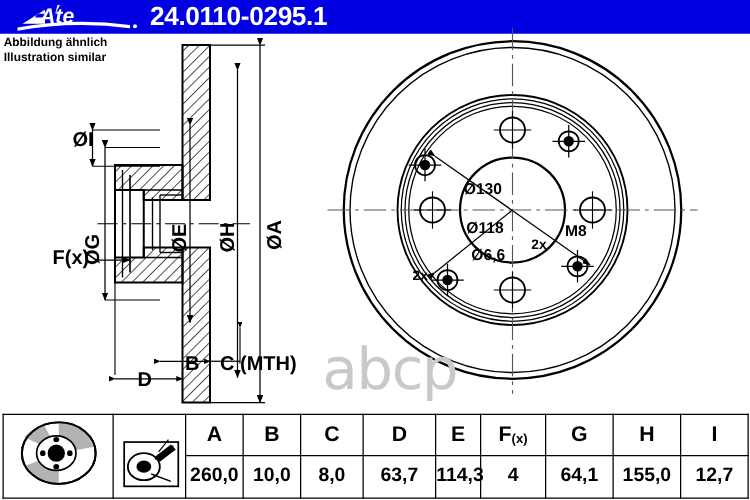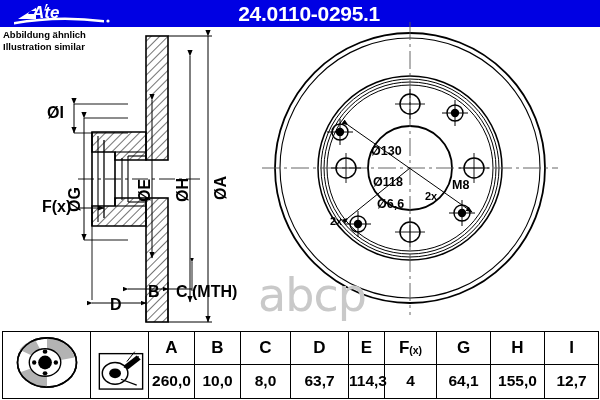--- a/index.html
+++ b/index.html
@@ -25,21 +25,21 @@
   #logo {
     position: absolute; left: 12px; top: 1px;
     width: 110px; height: 25px;
   }
   #part-number {
     position: absolute; left: 120px; top: 0px;
     width: 260px; height: 27px;
     color: #ffffff;
     font-size: 21px; font-weight: bold;
     letter-spacing: -0.3px;
-    text-align: right;
+    text-align: left;
     line-height: 27px;
     white-space: nowrap;
   }
   #ref-number {
     position: absolute; left: 396px; top: 0px;
     width: 120px; height: 27px;
     color: #ffffff;
     font-size: 21px; font-weight: bold;
     letter-spacing: -0.3px;
     text-align: left;
@@ -272,21 +272,21 @@
         <line x1="327" y1="132" x2="353" y2="132" stroke="#000" stroke-width="1"></line>
         <line x1="340" y1="119" x2="340" y2="145" stroke="#000" stroke-width="1"></line>
       </g>
 
       <line x1="348" y1="125" x2="472" y2="212" stroke="#000" stroke-width="1" marker-start="url(#ar)" marker-end="url(#ar)"></line>
 
       <line x1="348" y1="218" x2="410" y2="168" stroke="#000" stroke-width="1" marker-start="url(#ar)"></line>
     </g>
   </svg>
 
-  <div class="dim" style="left:47px; top:104px;text-align:right;">ØI</div>
+  <div class="dim" style="left:58px; top:104px;text-align:right;">ØI</div>
 
   <div class="dim vert" style="left:66px; top:212px;">ØG</div>
 
   <div class="dim vert" style="left:136px; top:202px;">ØE</div>
 
   <div class="dim vert" style="left:174px; top:202px;">ØH</div>
 
   <div class="dim vert" style="left:212px; top:200px;">ØA</div>
 
   <div class="dim" style="left:42px; top:198px;">F(x)</div>

